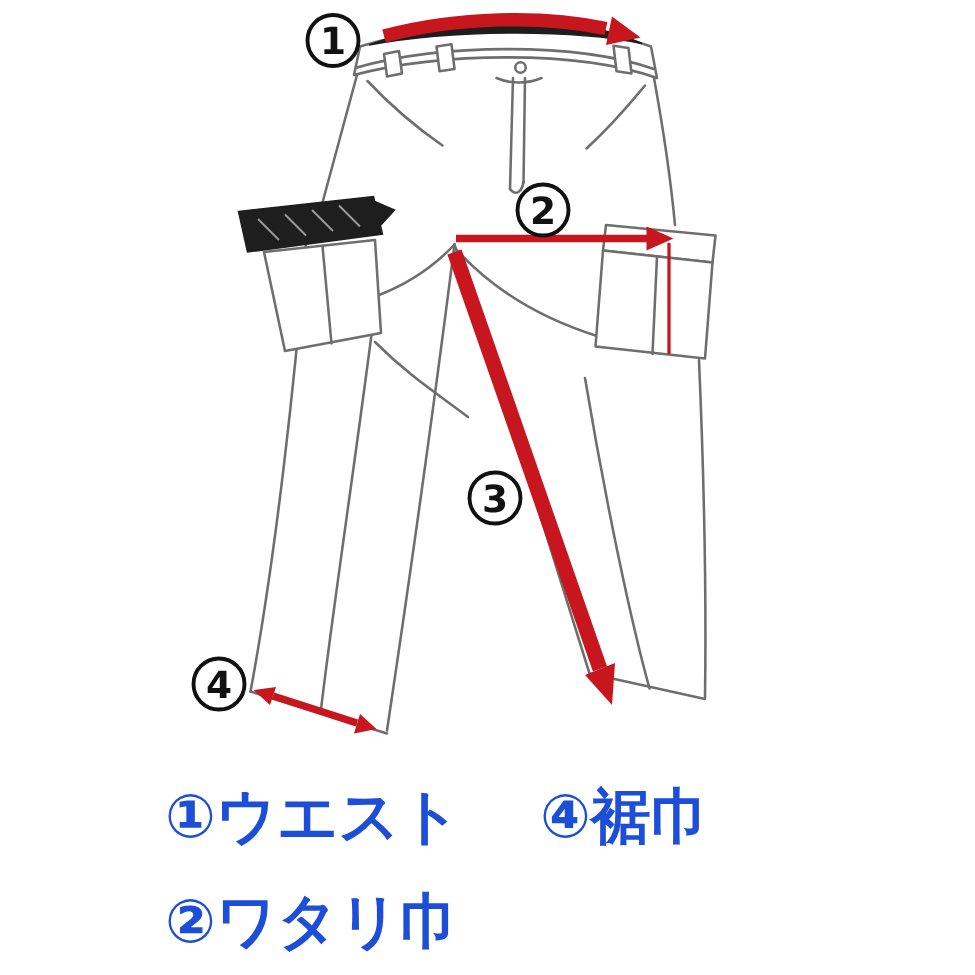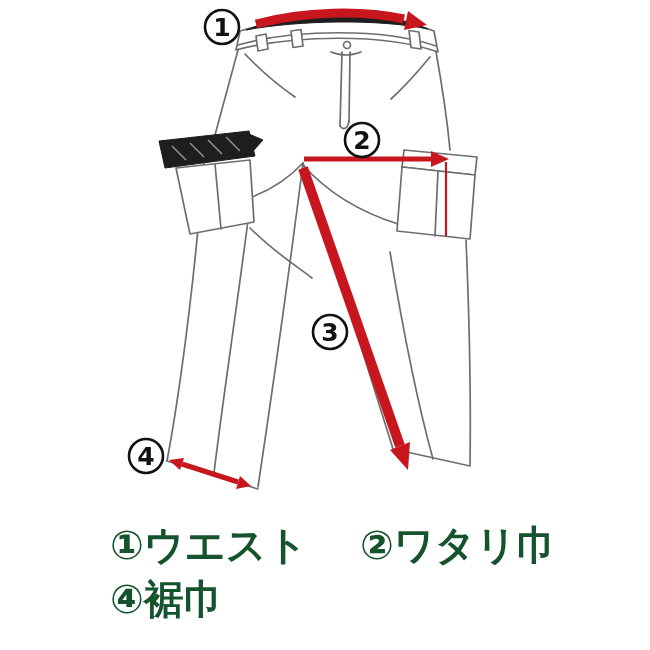--- a/index.html
+++ b/index.html
@@ -18,23 +18,23 @@
   .arrow-line { stroke: var(--arrow-red, #c8161e); fill: none; }
   .arrow-head { fill: var(--arrow-red, #c8161e); stroke: none; }
 
   
   .marker-circle { fill: #ffffff; stroke: var(--ink-black, #111111); stroke-width: 2.6; }
   .marker-num { fill: var(--ink-black, #111111); font-family: "DejaVu Sans", "Liberation Sans", sans-serif;
                 font-size: 25px; font-weight: bold; text-anchor: middle; }
 
   
   .legend { position: absolute; left: 110px; top: 520px;
-            display: grid; grid-template-columns: 250px auto; row-gap: 4px;
+            display: grid; grid-template-columns: 250px auto; row-gap: 20px;
             font-size: 40px; line-height: 50px; font-weight: 600;
-            white-space: nowrap; color: #14532d; }
+            white-space: nowrap; color: #1d4ed8; }
 </style>
 </head>
 <body>
 
 <div class="stage">
 
   <svg class="diagram-svg" width="650" height="650" viewBox="0 0 650 650">
 
     <g>
 
@@ -124,17 +124,17 @@
       <text class="marker-num" x="330" y="341">3</text>
     </g>
     <g>
       <circle class="marker-circle" cx="146" cy="456" r="17"></circle>
       <text class="marker-num" x="146" y="465">4</text>
     </g>
   </svg>
 
   <div class="legend">
     <span>①ウエスト</span>
+    <span>④裾巾</span>
     <span>②ワタリ巾</span>
-    <span>④裾巾</span>
   </div>
 
 </div>
 
 </body></html>

